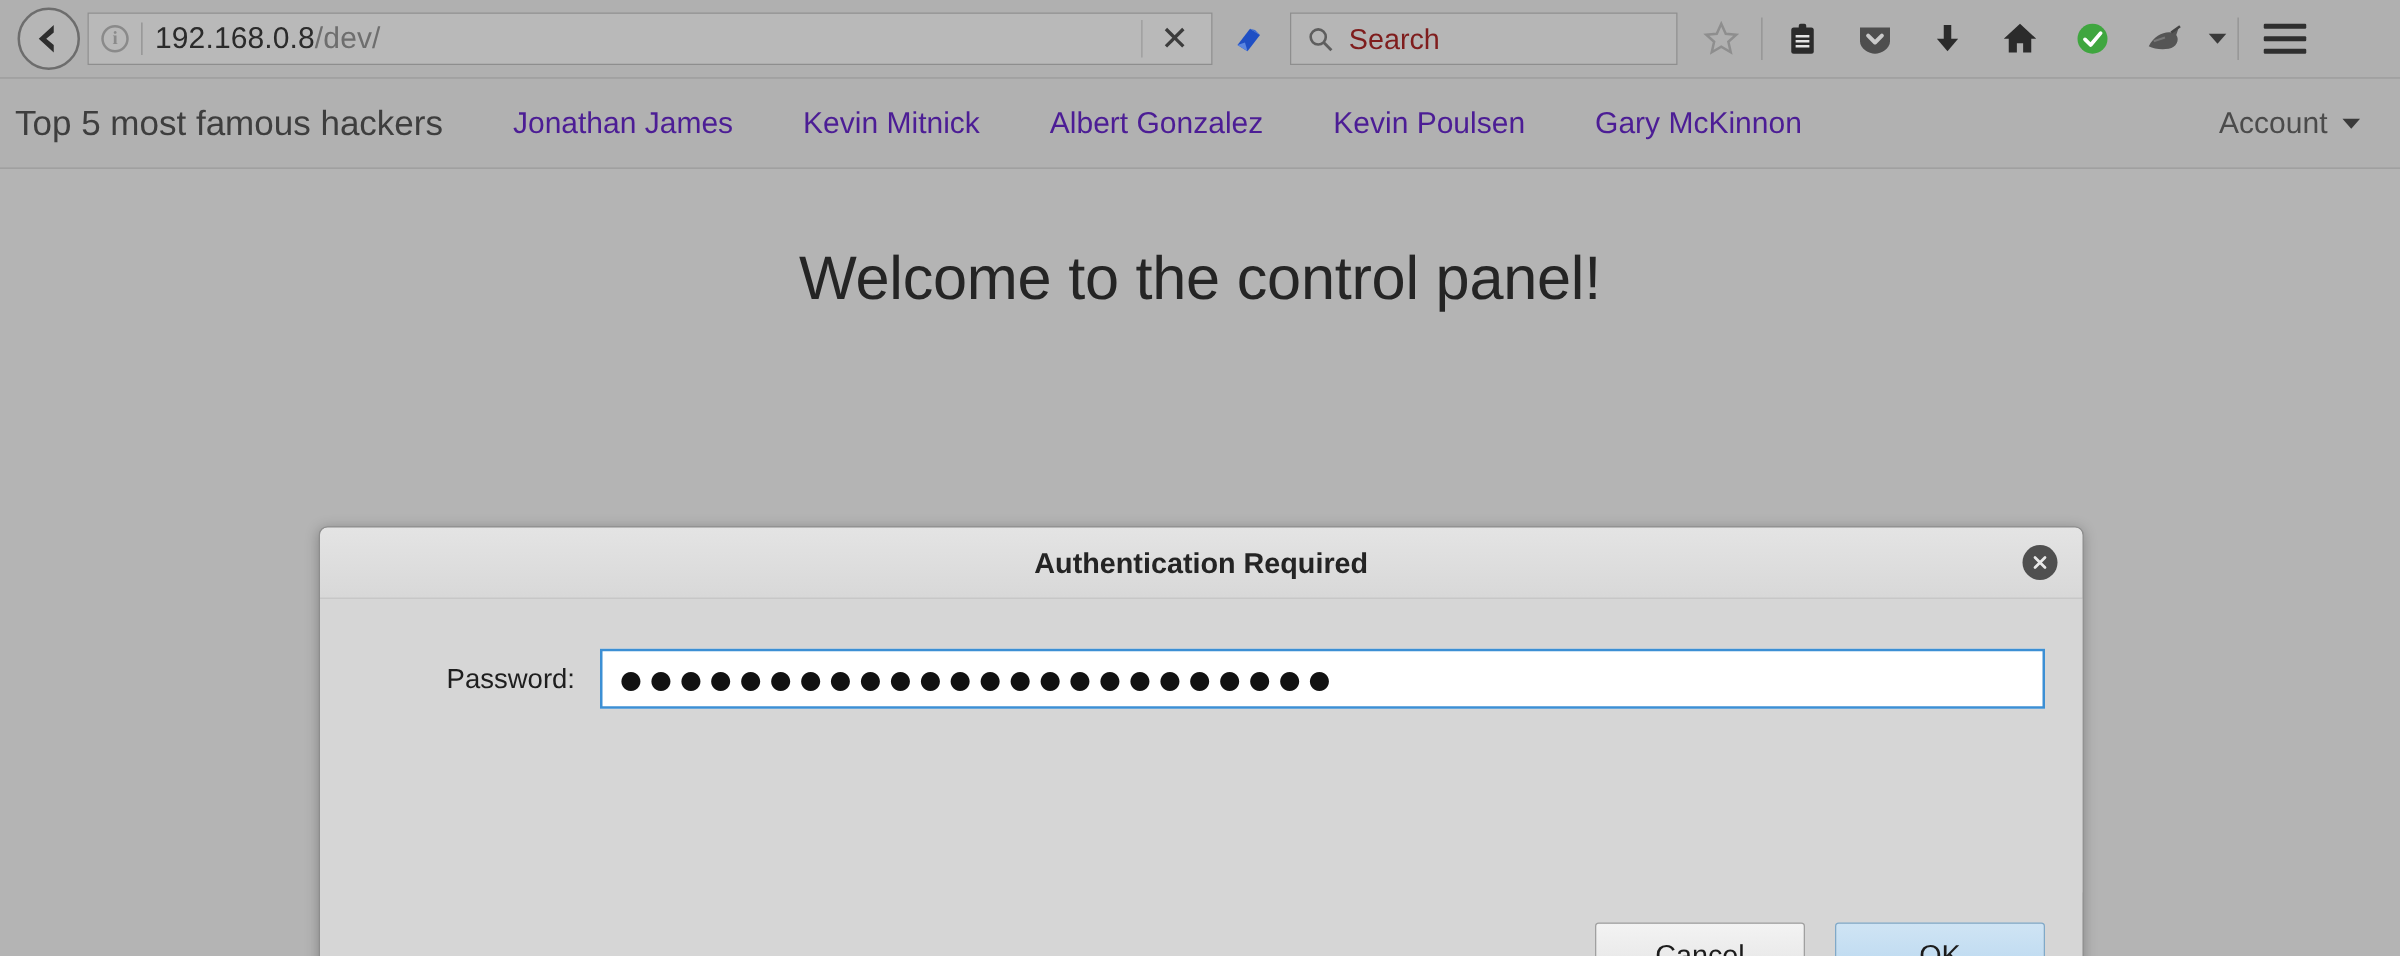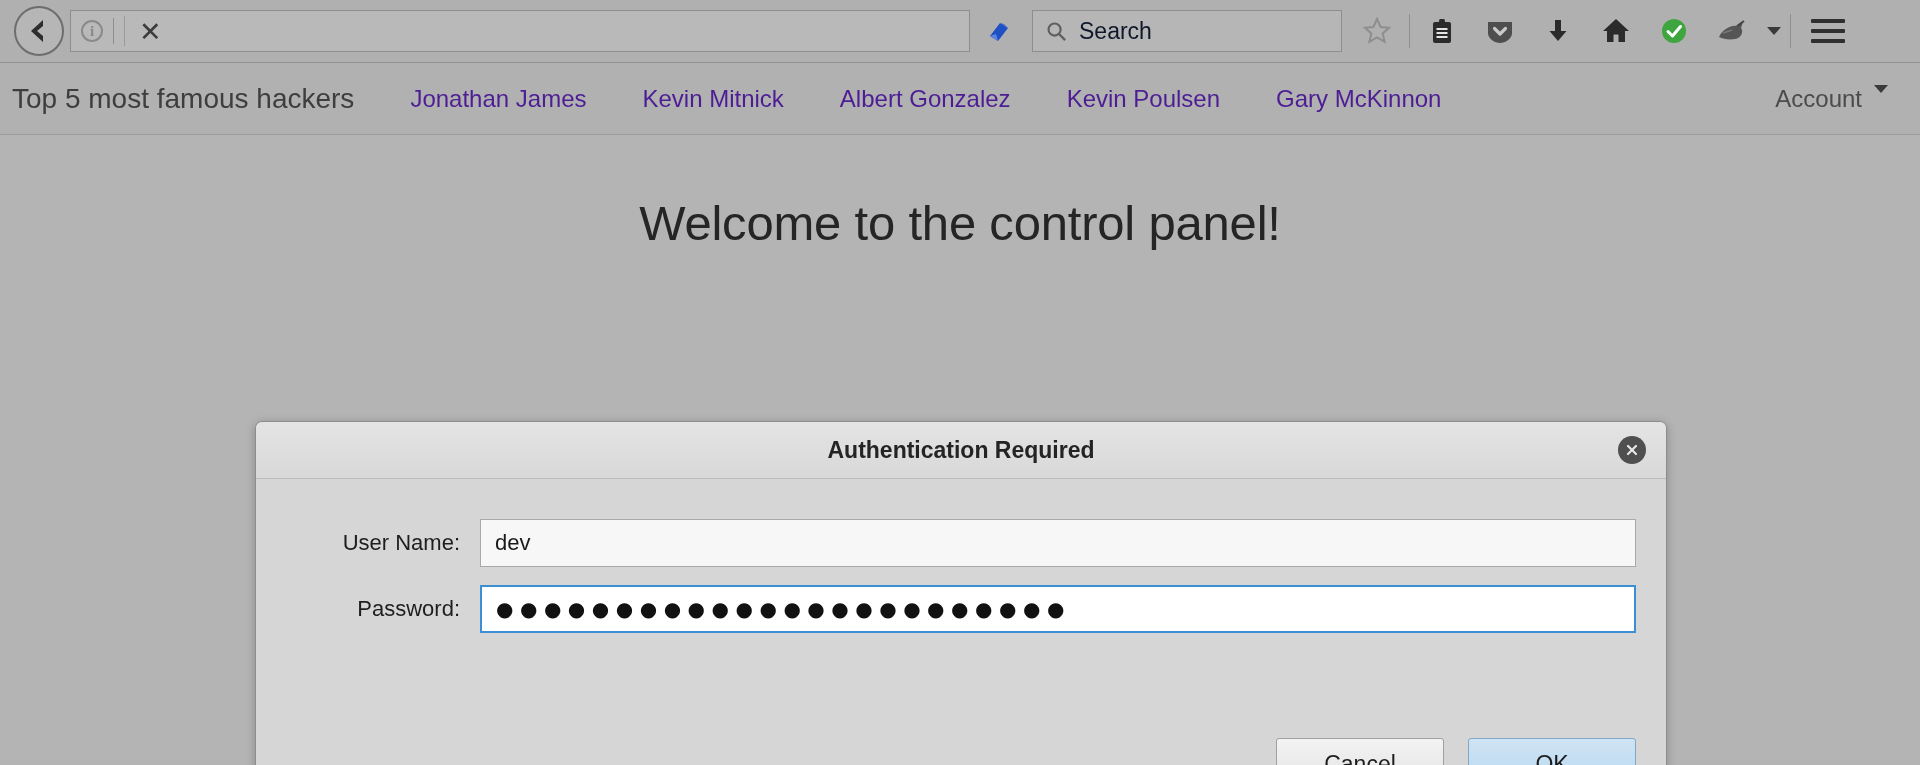--- a/index.html
+++ b/index.html
@@ -87,21 +87,21 @@
     height: 42px;
     background: #b6b6b6;
     border: 1px solid #8e8e8e;
     display: flex; align-items: center;
     padding-left: 12px;
     gap: 11px;
     margin-left: 4px;
     margin-right: 6px;
   }
   .search-placeholder {
-    font-size: 23px; color: #0f172a;
+    font-size: 23px; color: #7f1d1d;
   }
   .tb-divider {
     width: 1px; height: 34px; background: #909090; flex: 0 0 auto;
     margin: 0 3px;
   }
   .hamburger {
     width: 60px; height: 46px;
     display:flex; flex-direction: column; align-items:center; justify-content:center;
     gap: 6px; flex: 0 0 auto; margin-left: 4px;
   }
@@ -129,21 +129,21 @@
     font-size: 28px; color: #3e3e3e; white-space: nowrap;
     margin-right: 56px;
   }
   .nav-link {
     font-size: 24px; color: #4c1d95; white-space: nowrap;
     margin-right: 56px;
   }
   .nav-spacer { flex: 1 1 auto; }
   .nav-account {
     font-size: 24px; color: #4b4b4b; white-space: nowrap;
-    display: flex; gap: 12px;
+    display: flex; align-items: center; gap: 12px;
     margin-right: 10px;
   }
 
   .page-title {
     text-align: center;
     font-size: 49px;
     color: #252525;
     font-weight: normal;
     margin-top: 60px;
     letter-spacing: -0.2px;
@@ -259,20 +259,23 @@
 
   <div class="back-btn">
     <svg width="30" height="30" viewBox="0 0 30 30">
       <path d="M19 4 L7 15 L19 26 L19 20 L13 15 L19 10 Z" fill="#2e2e2e"></path>
     </svg>
   </div>
 
   <div class="urlbar">
     <div class="info-icon">i</div>
     <div class="url-sep"></div>
+    <div class="url-text">
+      <span>192.168.0.8</span><span class="dim">/dev/</span>
+    </div>
     <div class="url-clear-sep"></div>
     <div class="url-clear">✕</div>
   </div>
 
   <div class="tb-icon">
     <svg width="30" height="30" viewBox="0 0 30 30">
       <path d="M6 20 L16 7 L24 12 L14 25 Z" fill="#1f4fc4"></path>
       <path d="M6 20 L12 18 L14 25 Z" fill="#5b86e0"></path>
       <path d="M16 7 L24 12 L20 8 Z" fill="#3a6ad4"></path>
     </svg>
@@ -384,24 +387,20 @@
         <svg width="16" height="16" viewBox="0 0 16 16">
           <line x1="4" y1="4" x2="12" y2="12" stroke="#e8e8e8" stroke-width="2.2" stroke-linecap="round"></line>
           <line x1="12" y1="4" x2="4" y2="12" stroke="#e8e8e8" stroke-width="2.2" stroke-linecap="round"></line>
         </svg>
       </div>
     </div>
 
     <div class="modal-body">
 
 
-      <div class="field-row">
-        <div class="field-label">User Name:</div>
-        <div class="field-input">dev</div>
-      </div>
 
       <div class="field-row">
         <div class="field-label">Password:</div>
         <div class="field-input focused">
           <span class="dots">●●●●●●●●●●●●●●●●●●●●●●●●</span>
         </div>
       </div>
 
     </div>
 

